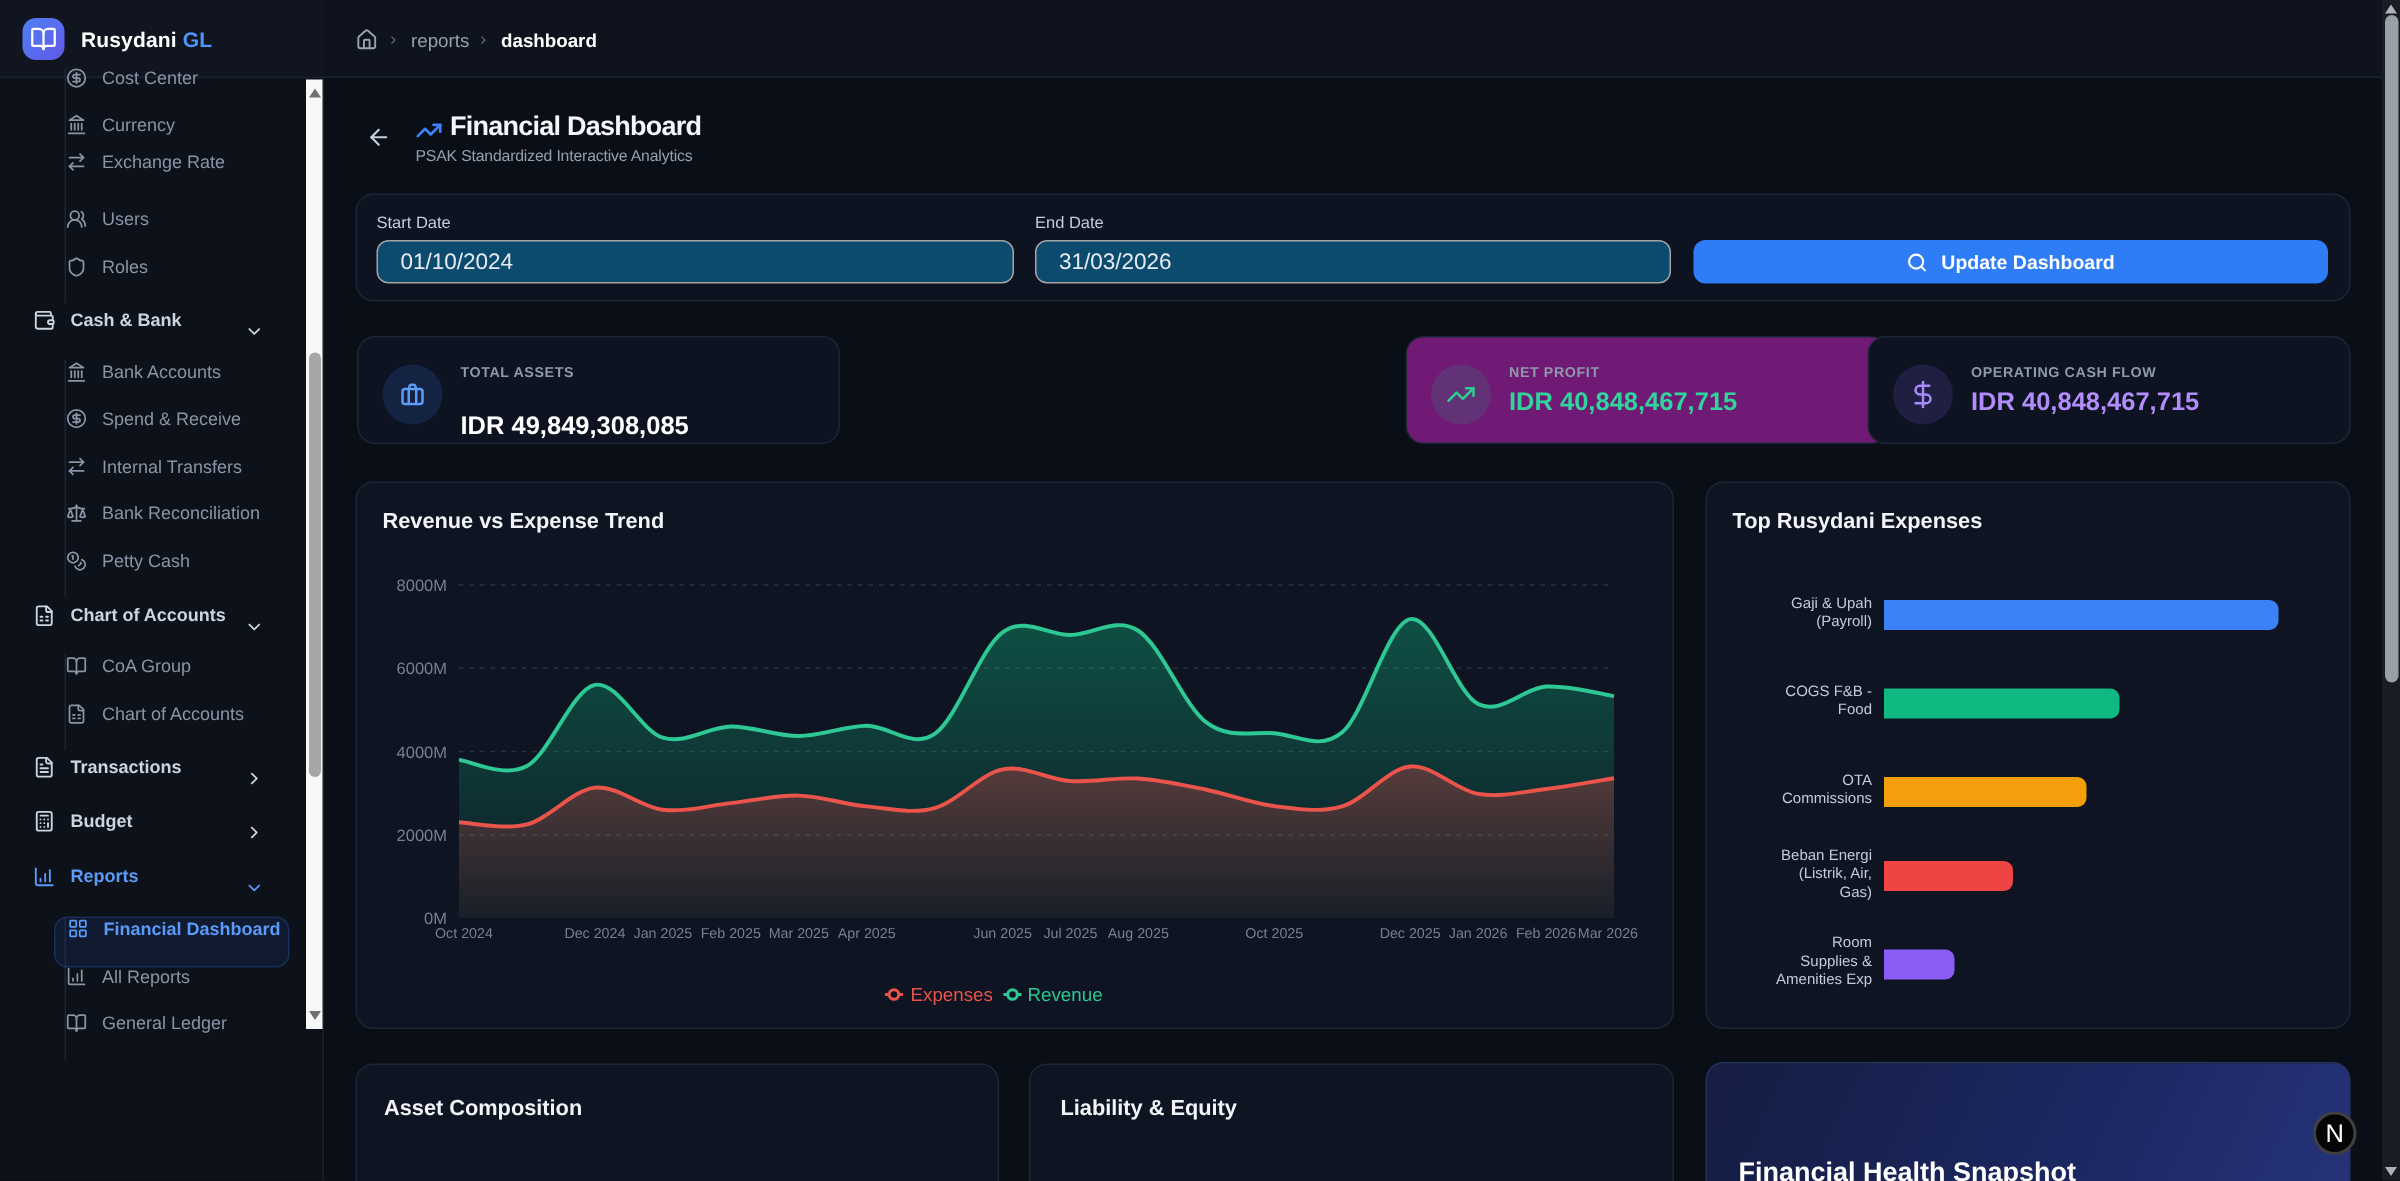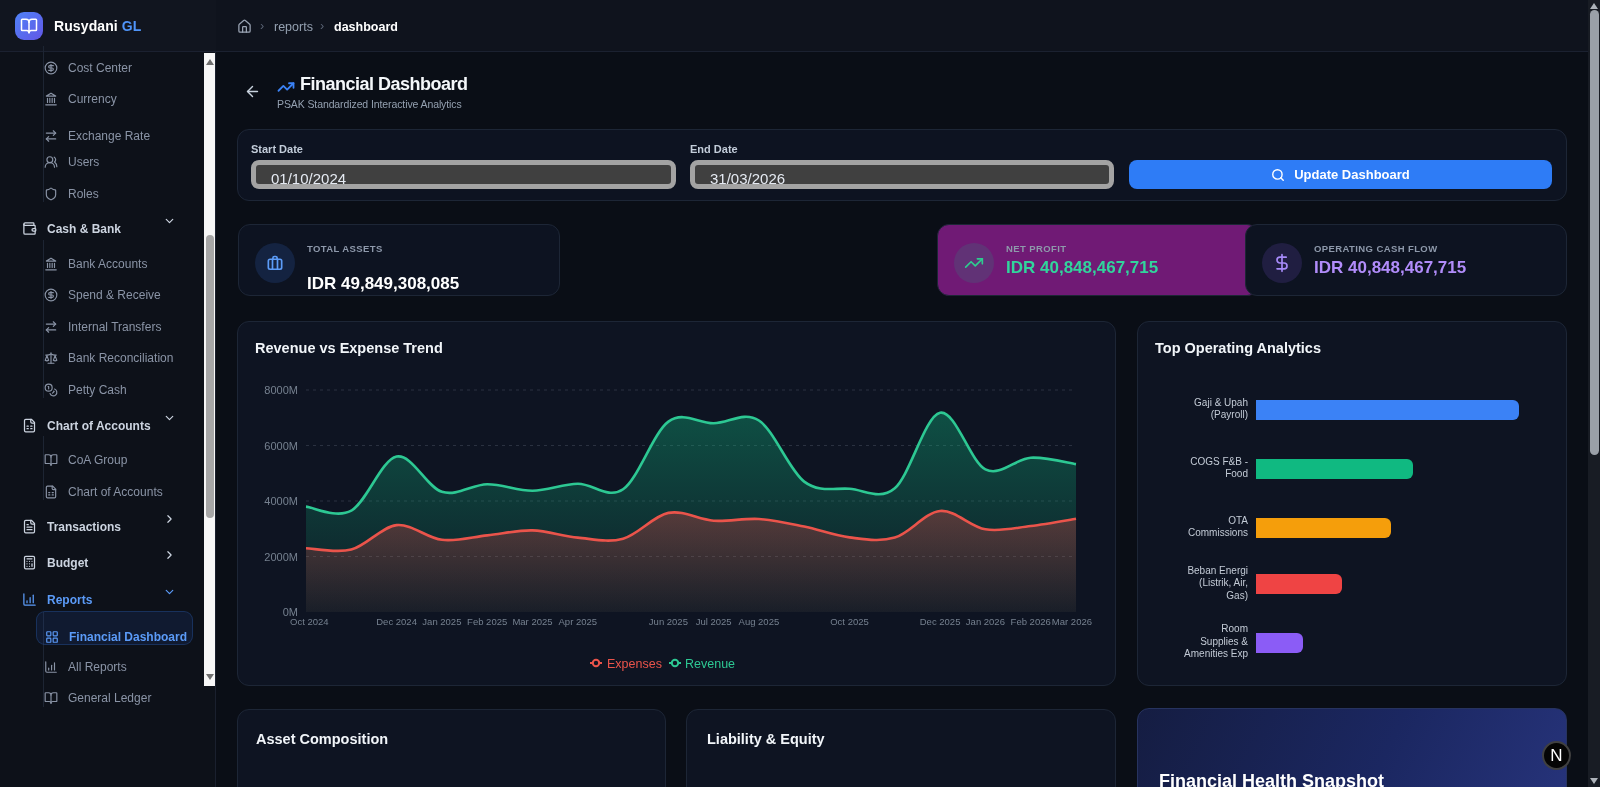--- a/index.html
+++ b/index.html
@@ -3,21 +3,21 @@
 <meta charset="utf-8">
 <style>
 *{margin:0;padding:0;box-sizing:border-box}
 html,body{width:1600px;height:787px;overflow:hidden;background:#0a0e16;font-family:"Liberation Sans",sans-serif;}
 
 #sidebar{position:absolute;left:0;top:0;width:216px;height:787px;background:#0d1119;border-right:1px solid #1a202e;z-index:5}
 #sbhead{position:absolute;left:0;top:0;width:216px;height:52px;background:#11151f;border-bottom:1px solid #1b2130}
 #logo{position:absolute;left:15px;top:12px;width:28px;height:28px;border-radius:9px;background:linear-gradient(135deg,#4f82f7,#6257e6);display:flex;align-items:center;justify-content:center}
 #brand{position:absolute;left:54px;top:18px;font-size:14px;font-weight:bold;color:#fff;letter-spacing:.1px}
 #brand span{color:#4f94f8}
-.nav-item{position:absolute;left:8px;width:188px;height:30px;display:flex;align-items:flex-end;color:#8a94a6;font-size:12px;white-space:nowrap}
+.nav-item{position:absolute;left:8px;width:188px;height:30px;display:flex;align-items:flex-start;color:#8a94a6;font-size:12px;white-space:nowrap}
 .nav-item svg{flex:0 0 auto;margin-right:10px}
 .nav-sub{padding-left:36px}
 .nav-group{padding-left:14px;color:#ccd4e0;font-weight:bold}
 .chev{position:absolute;right:10px;top:50%;transform:translateY(-50%)}
 .vline{position:absolute;left:43px;width:1px;background:#1d2533}
 
 #sb-track{position:absolute;left:204px;top:53px;width:11px;height:633px;background:#f7f7f7}
 #sb-thumb{position:absolute;left:205.5px;top:235px;width:8px;height:283px;background:#a6a6a6;border-radius:4px}
 
 #sbfoot{position:absolute;left:0;top:693px;width:216px;height:94px;border-top:1px solid #1b2130;background:#0d1119}
@@ -25,22 +25,22 @@
 
 #topbar{position:absolute;left:216px;top:0;width:1384px;height:52px;background:#0f131d;border-bottom:1px solid #1b2130}
 .crumb{font-size:12.5px;color:#94a0b0}
 
 .card{position:absolute;background:#0e1422;border:1px solid #1d2636;border-radius:12px}
 .kpi-label{font-size:9.5px;letter-spacing:.4px;color:#8e99ab;font-weight:bold}
 .kpi-value{font-size:17px;font-weight:bold;color:#fff}
 .ico-circ{position:absolute;left:16px;top:16px;width:40px;height:40px;border-radius:50%;display:flex;align-items:center;justify-content:center}
 .card-title{font-size:14.5px;font-weight:bold;color:#f1f5f9}
 
-.inp{position:absolute;height:29px;background:#404040;border:5px solid #a3a3a3;border-radius:8px;color:#e5eaf2;font-size:15px;line-height:27px;padding-left:15px}
-.flabel{position:absolute;font-size:11px;font-weight:bold;color:#c3cdda}
+.inp{position:absolute;height:29px;background:#0c4a6e;border:1px solid #a3a3a3;border-radius:8px;color:#e5eaf2;font-size:15px;line-height:27px;padding-left:15px}
+.flabel{position:absolute;font-size:11px;font-weight:normal;color:#c3cdda}
 
 .bar{position:absolute;border-radius:0 6px 6px 0}
 .bar-label{position:absolute;font-size:10px;line-height:12.5px;color:#c3cbd6;text-align:right;width:110px}
 
 #pg-track{position:absolute;right:0;top:0;width:12px;height:787px;background:#181c24;z-index:50}
 #pg-thumb{position:absolute;left:1.5px;top:10px;width:9px;height:445px;background:#9aa0a8;border-radius:5px}
 </style>
 </head>
 <body>
 
@@ -71,21 +71,21 @@
         <svg width="14" height="14" viewBox="0 0 24 24" fill="none" stroke="#8a94a6" stroke-width="2" stroke-linecap="round" stroke-linejoin="round">
           <line x1="3" x2="21" y1="22" y2="22"></line>
           <line x1="6" y1="18" x2="6" y2="11"></line>
           <line x1="10" y1="18" x2="10" y2="11"></line>
           <line x1="14" y1="18" x2="14" y2="11"></line>
           <line x1="18" y1="18" x2="18" y2="11"></line>
           <polygon points="12 2 20 7 4 7"></polygon>
         </svg>
         <span>Currency</span>
       </div>
-<div class="nav-item nav-sub" style="top:113px">
+<div class="nav-item nav-sub" style="top:101px">
         <svg width="14" height="14" viewBox="0 0 24 24" fill="none" stroke="#8a94a6" stroke-width="2" stroke-linecap="round" stroke-linejoin="round">
           <path d="m16 3 4 4-4 4"></path>
           <path d="M20 7H4"></path>
           <path d="m8 21-4-4 4-4"></path>
           <path d="M4 17h16"></path>
         </svg>
         <span>Exchange Rate</span>
       </div>
 <div class="nav-item nav-sub" style="top:139.3px">
         <svg width="14" height="14" viewBox="0 0 24 24" fill="none" stroke="#8a94a6" stroke-width="2" stroke-linecap="round" stroke-linejoin="round">
@@ -378,21 +378,21 @@
  <circle cx="358" cy="341" r="3.2" fill="#0e1422" stroke="#ea544b" stroke-width="2"></circle>
  <text x="369" y="345.5" fill="#ea544b" font-size="12.5">Expenses</text>
  <line x1="431" y1="341" x2="443" y2="341" stroke="#2dc893" stroke-width="2"></line>
  <circle cx="437" cy="341" r="3.2" fill="#0e1422" stroke="#2dc893" stroke-width="2"></circle>
  <text x="447" y="345.5" fill="#2dc893" font-size="12.5">Revenue</text>
 </g>
 </svg>
   </div>
 
   <div class="card" id="barcard" style="left:921px;top:269px;width:430px;height:365px">
-    <div class="card-title" style="position:absolute;left:17px;top:18px">Top Operating Analytics</div>
+    <div class="card-title" style="position:absolute;left:17px;top:18px">Top Rusydani Expenses</div>
 <div class="bar" style="position:absolute;left:118px;top:77.5px;width:263px;height:20px;background:#3b82f6"></div>
 <div class="bar-label" style="position:absolute;left:0px;top:74.5px">Gaji &amp; Upah<br>(Payroll)</div>
 <div class="bar" style="position:absolute;left:118px;top:136.5px;width:157px;height:20px;background:#10b981"></div>
 <div class="bar-label" style="position:absolute;left:0px;top:133.5px">COGS F&amp;B -<br>Food</div>
 <div class="bar" style="position:absolute;left:118px;top:195.5px;width:135px;height:20px;background:#f59e0b"></div>
 <div class="bar-label" style="position:absolute;left:0px;top:192.5px">OTA<br>Commissions</div>
 <div class="bar" style="position:absolute;left:118px;top:252.0px;width:86px;height:20px;background:#ef4444"></div>
 <div class="bar-label" style="position:absolute;left:0px;top:242.5px">Beban Energi<br>(Listrik, Air,<br>Gas)</div>
 <div class="bar" style="position:absolute;left:118px;top:310.5px;width:47px;height:20px;background:#8b5cf6"></div>
 <div class="bar-label" style="position:absolute;left:0px;top:301.0px">Room<br>Supplies &amp;<br>Amenities Exp</div>

